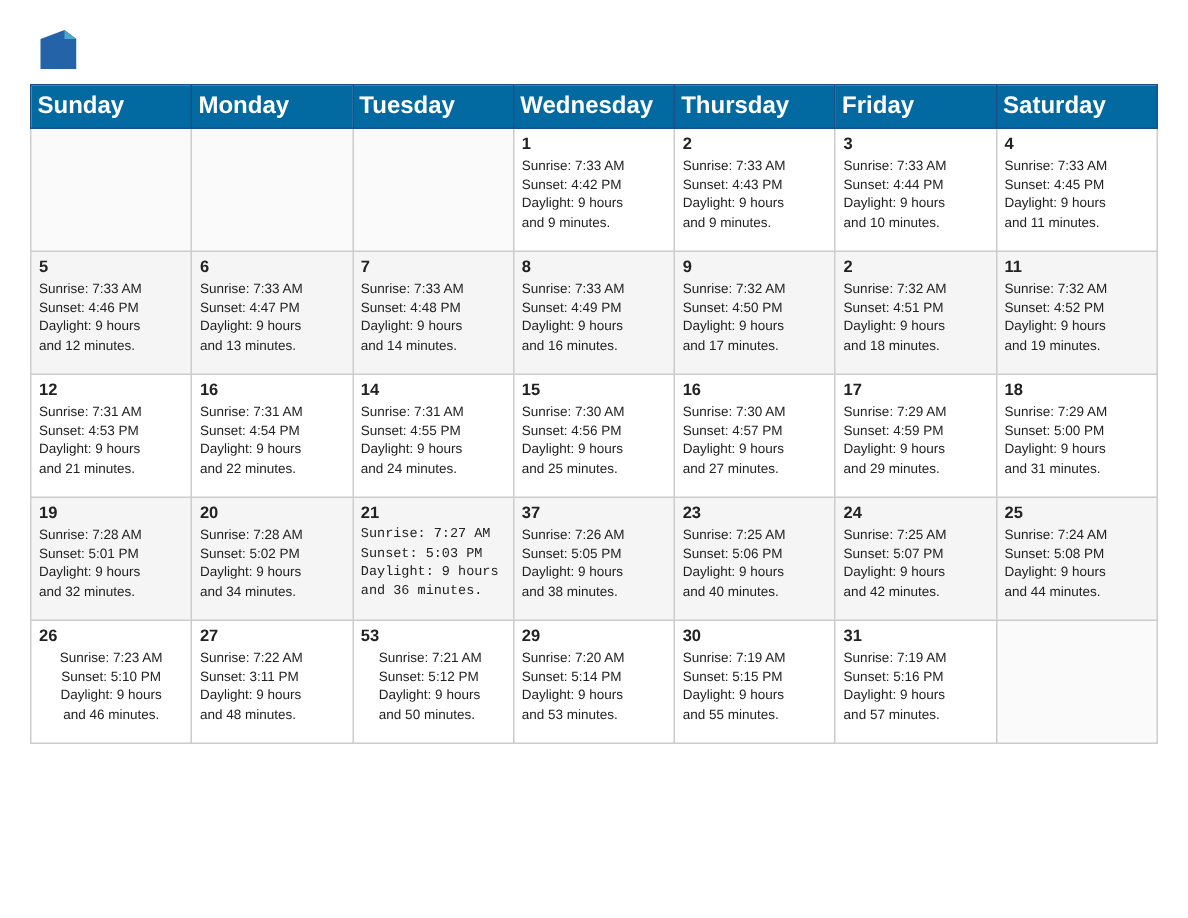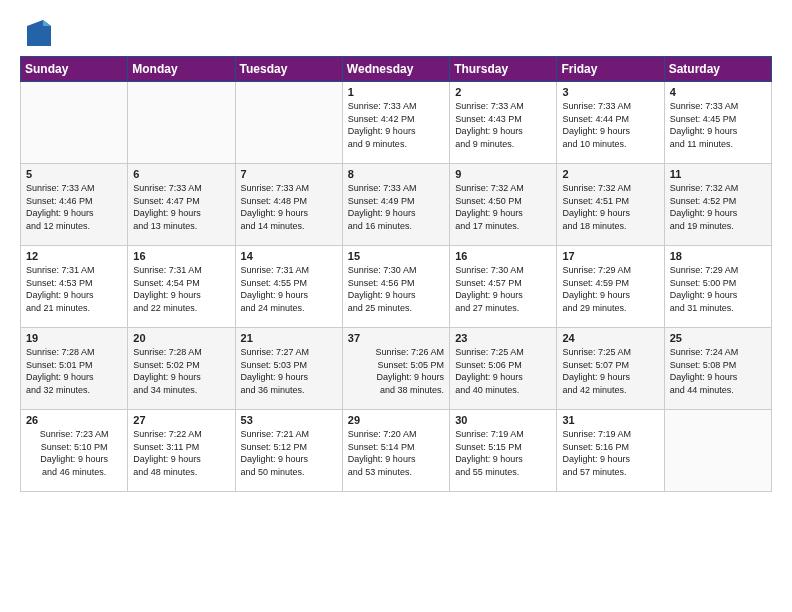--- a/index.html
+++ b/index.html
@@ -36,23 +36,23 @@
     .cal-subtitle {
       font-size: 14px;
       color: #444;
     }
     table {
       width: 100%;
       border-collapse: collapse;
       table-layout: fixed;
     }
     thead th {
-      background-color: #701a75;
+      background-color: #0369a1;
       color: #fff;
-      font-size: 12px;
+      font-size: 16px;
       font-weight: bold;
       padding: 5px 4px;
       text-align: left;
       border: 1px solid #1a4f8a;
     }
     tbody td {
       border: 1px solid #ccc;
       vertical-align: top;
       padding: 4px 5px;
       font-size: 9.5px;
@@ -259,28 +259,28 @@
           </td>
           <td>
             <span class="day-num">20</span>
             <div class="day-info" style="white-space: pre-line;">Sunrise: 7:28 AM
 Sunset: 5:02 PM
 Daylight: 9 hours
 and 34 minutes.</div>
           </td>
           <td>
             <span class="day-num">21</span>
-            <div class="day-info" style="white-space: pre-line;">Sunrise: 7:27 AM
+            <div class="day-info" style="white-space: pre-line; font-family: Liberation Mono, monospace;">Sunrise: 7:27 AM
 Sunset: 5:03 PM
 Daylight: 9 hours
 and 36 minutes.</div>
           </td>
           <td>
             <span class="day-num">37</span>
-            <div class="day-info" style="white-space: pre-line; text-align: right;">Sunrise: 7:26 AM
+            <div class="day-info" style="white-space: pre-line;">Sunrise: 7:26 AM
 Sunset: 5:05 PM
 Daylight: 9 hours
 and 38 minutes.</div>
           </td>
           <td>
             <span class="day-num">23</span>
             <div class="day-info" style="white-space: pre-line;">Sunrise: 7:25 AM
 Sunset: 5:06 PM
 Daylight: 9 hours
 and 40 minutes.</div>
@@ -310,21 +310,21 @@
           </td>
           <td>
             <span class="day-num">27</span>
             <div class="day-info" style="white-space: pre-line;">Sunrise: 7:22 AM
 Sunset: 3:11 PM
 Daylight: 9 hours
 and 48 minutes.</div>
           </td>
           <td>
             <span class="day-num">53</span>
-            <div class="day-info" style="white-space: pre-line;">Sunrise: 7:21 AM
+            <div class="day-info" style="white-space: pre-line; margin-left: 12px;">Sunrise: 7:21 AM
 Sunset: 5:12 PM
 Daylight: 9 hours
 and 50 minutes.</div>
           </td>
           <td>
             <span class="day-num">29</span>
             <div class="day-info" style="white-space: pre-line;">Sunrise: 7:20 AM
 Sunset: 5:14 PM
 Daylight: 9 hours
 and 53 minutes.</div>

